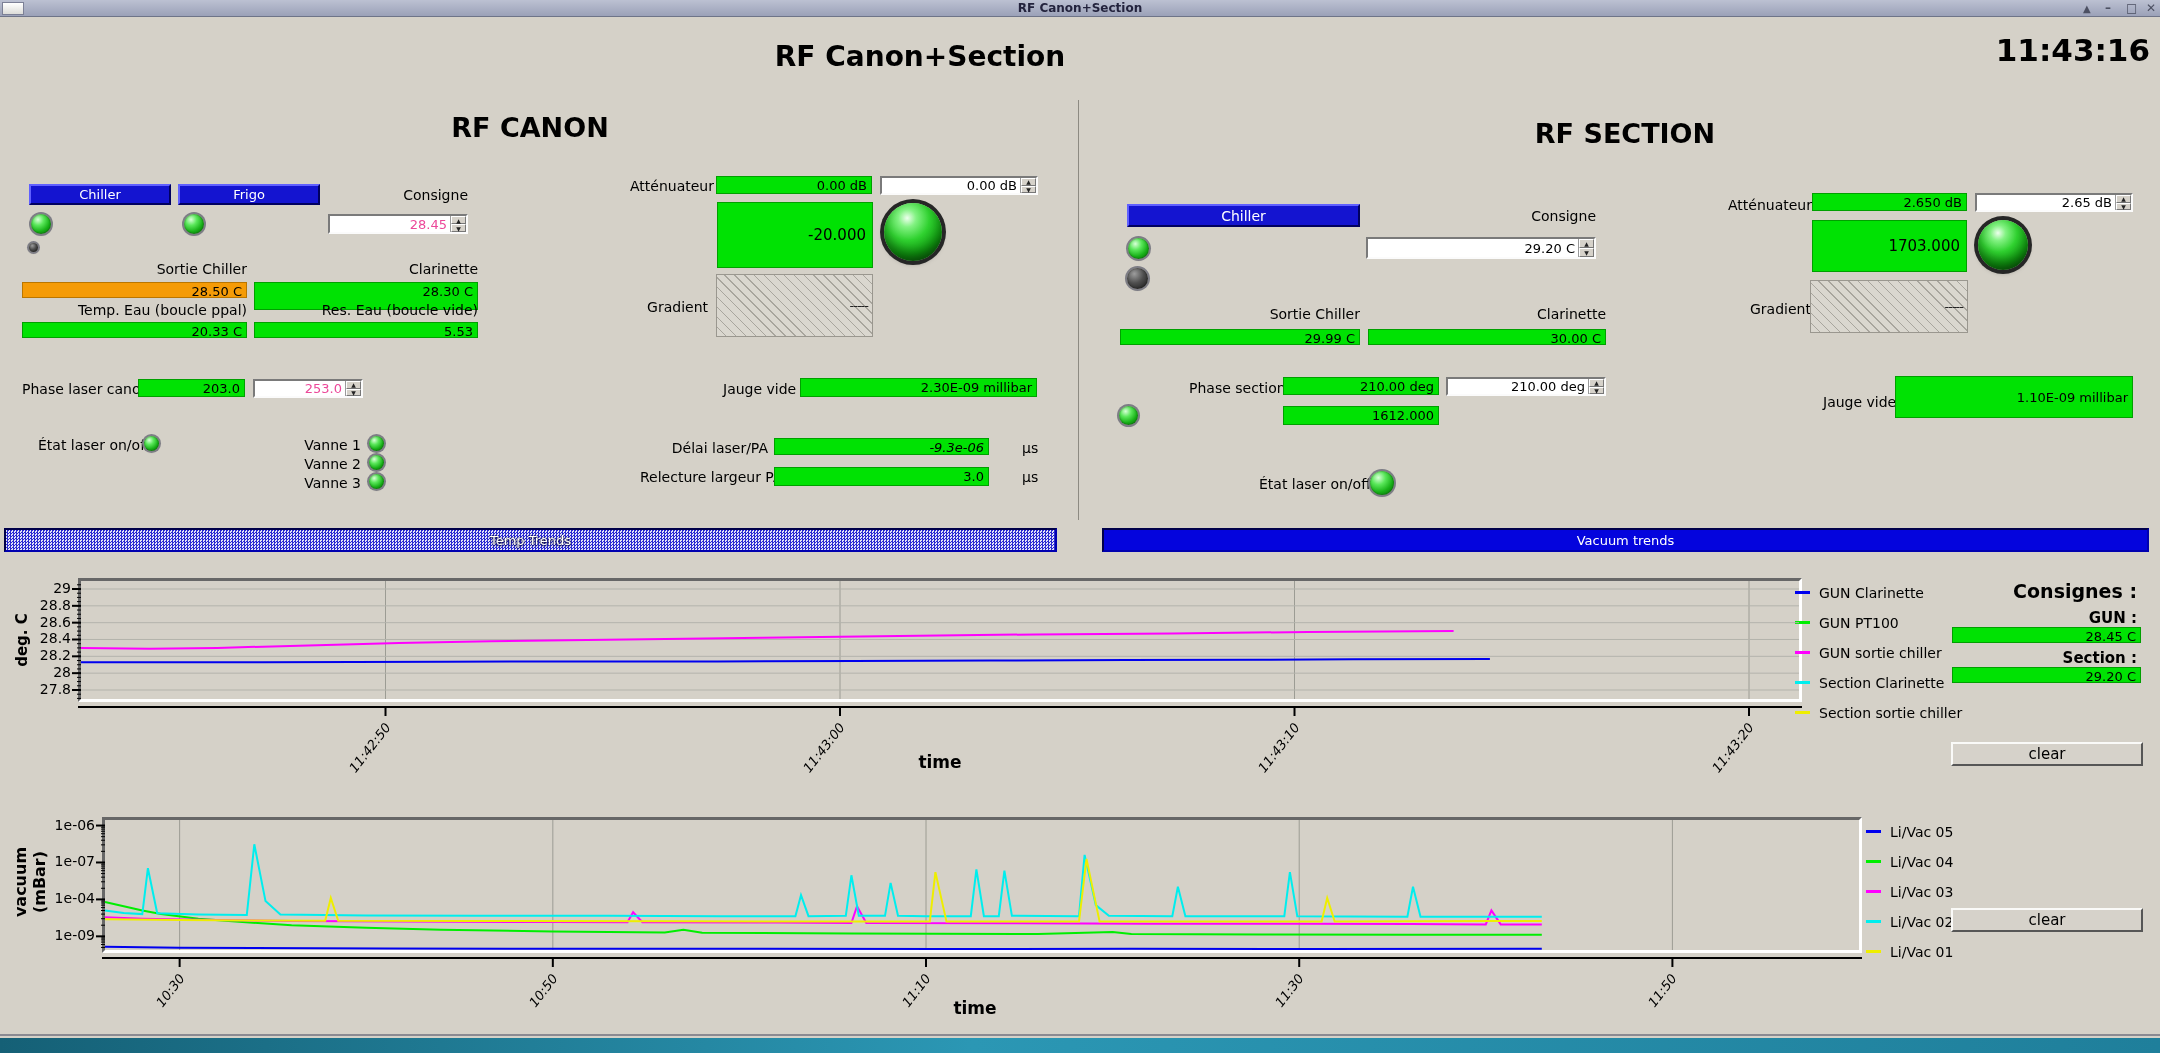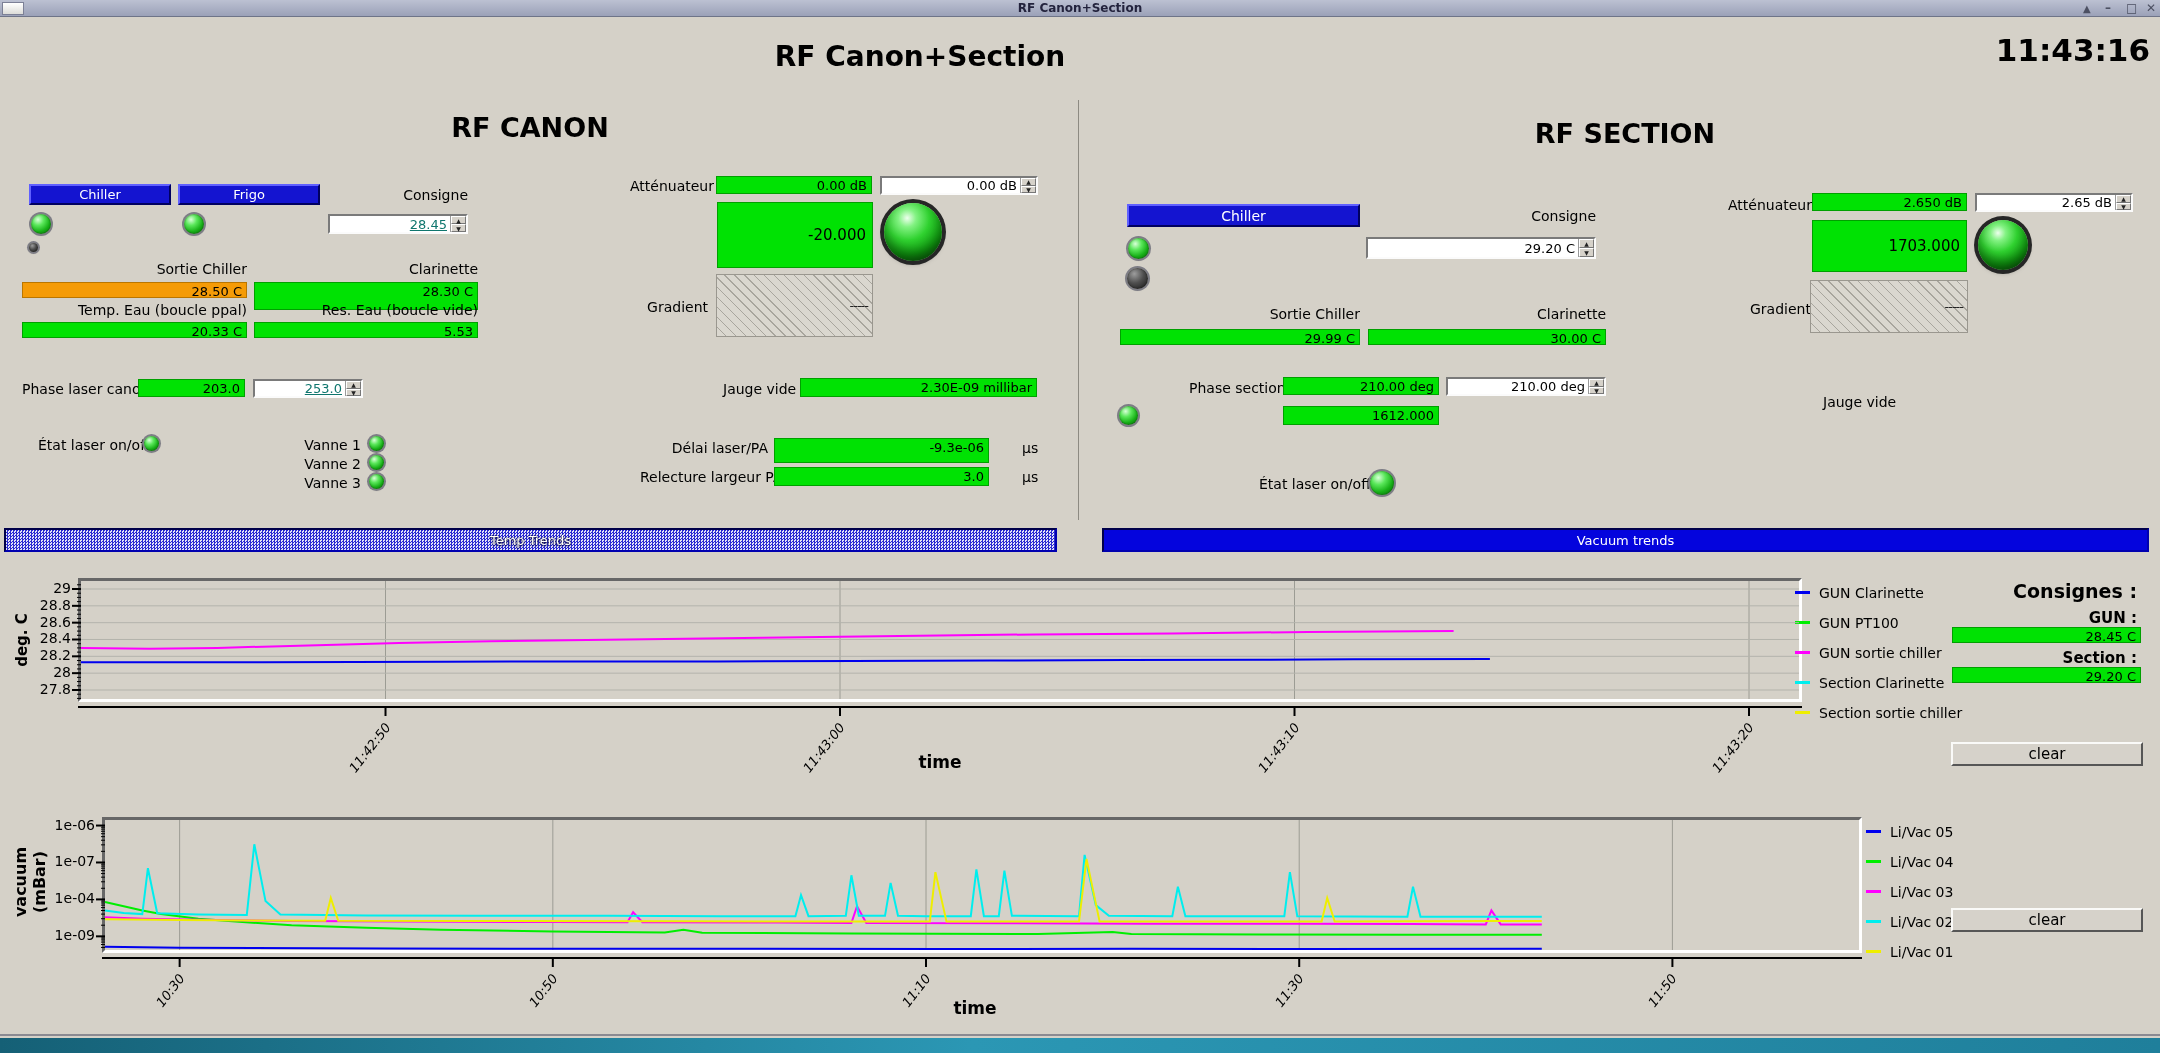--- a/index.html
+++ b/index.html
@@ -34,21 +34,21 @@
             justify-content:center;border:2px solid;border-color:#6060ff #000060 #000060 #6060ff;cursor:pointer;}
   .led{border-radius:50%;background:radial-gradient(circle at 35% 28%,#d8ffd8 0%,#5ae75a 30%,#17b017 62%,#0a640a 100%);
        box-shadow:inset 0 0 2px rgba(0,0,0,.55),0 0 0 2px #7d7d85,0 1px 2px rgba(0,0,0,.35);}
   .led-dark{border-radius:50%;background:radial-gradient(circle at 35% 28%,#9d9d9d 0%,#4f4f4f 45%,#181818 95%);
        box-shadow:inset 0 0 2px rgba(0,0,0,.55),0 0 0 2px #7d7d85,0 1px 2px rgba(0,0,0,.35);}
   .push{border-radius:50%;cursor:pointer;
         background:radial-gradient(circle at 40% 26%,#eeffee 0%,#83f283 16%,#30d230 40%,#109c10 66%,#0a5e0a 86%,#074407 100%);
         box-shadow:0 0 0 4px #262626,0 2px 5px rgba(0,0,0,.5),inset 0 -8px 12px rgba(0,0,0,.35);}
   .spin{background:#fff;border:2px solid;border-color:#7a7a7a #fbfbfb #fbfbfb #7a7a7a;display:flex;font-size:13px;cursor:text;}
   .spin-val{flex:1;text-align:right;padding:0 3px;align-self:center;white-space:nowrap;}
-  .spin-blue{color:#0f766e;text-decoration:underline;}
+  .spin-blue{color:#ec4899;}
   .spin-ud{width:15px;background:#d6d2ca;border-left:1px solid #9a9a9a;display:flex;flex-direction:column;}
   .spin-ud i{flex:1;font-style:normal;font-size:6px;line-height:5px;display:flex;align-items:center;
              justify-content:center;border:1px solid;border-color:#fff #777 #777 #fff;color:#222;cursor:pointer;}
   .banner{font-size:13px;display:flex;align-items:center;justify-content:center;cursor:pointer;
           border:2px solid;border-color:#00004a #0000b0 #0000b0 #00004a;color:#fff;}
   .banner-temp{background:#e6e6fa;background-image:repeating-conic-gradient(#2a2ad2 0% 25%,#e2e2f8 0% 50%);
                background-size:3px 3px;text-shadow:0 0 2px #000,0 1px 2px #000060;}
   .banner-vac{background:#0404dd;}
   .plotframe{border:3px solid;border-color:#676767 #ffffff #ffffff #676767;background:transparent;}
   .ytick-label{position:absolute;width:60px;text-align:right;font-size:14px;}
@@ -138,21 +138,21 @@
       </span>
   </div>
   <div class="abs bigdisp" style="left:717px;top:202px;width:156px;height:66px;">-20.000</div>
   <div class="abs push" style="left:884px;top:203px;width:58px;height:58px;"></div>
   <div class="abs lbl r" style="left:640px;top:299px;width:68px;">Gradient</div>
   <div class="abs hatch" style="left:716px;top:274px;width:157px;height:63px;">-----</div>
 
   <div class="abs lbl r" style="left:723px;top:381px;width:70px;">Jauge vide</div>
   <div class="abs bar bar-green" style="left:800px;top:378px;width:237px;height:19px;">2.30E-09 millibar</div>
   <div class="abs lbl r" style="left:668px;top:440px;width:100px;">Délai laser/PA</div>
-  <div class="abs bar bar-green" style="left:774px;top:438px;width:215px;height:25px;">-9.3e-06</div>
+  <div class="abs bar bar-green" style="left:774px;top:438px;width:215px;height:17px;font-style:italic;">-9.3e-06</div>
   <div class="abs lbl" style="left:1022px;top:440px;">µs</div>
   <div class="abs lbl r" style="left:640px;top:469px;width:128px;">Relecture largeur PA</div>
   <div class="abs bar bar-green" style="left:774px;top:467px;width:215px;height:19px;">3.0</div>
   <div class="abs lbl" style="left:1022px;top:469px;">µs</div>
 
   <div class="abs b" style="left:1425px;top:118px;width:400px;text-align:center;font-size:27px;">RF SECTION</div>
 
   <div class="abs btn-blue" style="left:1127px;top:204px;width:233px;height:23px;font-size:14px;">Chiller</div>
   <div class="abs lbl r" style="left:1496px;top:208px;width:100px;">Consigne</div>
   <div class="abs spin" style="left:1366px;top:237px;width:230px;height:22px;">
@@ -190,20 +190,21 @@
     <span class="spin-val">210.00 deg</span>
     <span class="spin-ud">
         <i>▲</i>
         <i>▼</i>
       </span>
   </div>
   <div class="abs bar bar-green" style="left:1283px;top:406px;width:156px;height:19px;">1612.000</div>
   <div class="abs led" style="left:1119px;top:406px;width:19px;height:19px;"></div>
 
   <div class="abs lbl r" style="left:1823px;top:394px;width:64px;">Jauge vide</div>
+  <div class="abs bar bar-green" style="left:1895px;top:376px;width:238px;height:42px;display:flex;align-items:center;justify-content:flex-end;">1.10E-09 millibar</div>
 
   <div class="abs lbl r" style="left:1259px;top:476px;width:105px;">État laser on/off</div>
   <div class="abs led" style="left:1370px;top:471px;width:24px;height:24px;"></div>
 
   <div class="abs banner banner-vac" style="left:1102px;top:528px;width:1047px;height:24px;">Vacuum trends</div>
   <div class="abs banner banner-temp" style="left:4px;top:528px;width:1053px;height:24px;">Temp Trends</div>
 
   <div class="abs b rot90" style="left:22px;top:640px;font-size:15px;">deg. C</div>
   <div class="abs plotframe" style="left:78px;top:578px;width:1724px;height:124px;"></div>
   <div class="tickbox" id="temp-yticks">

